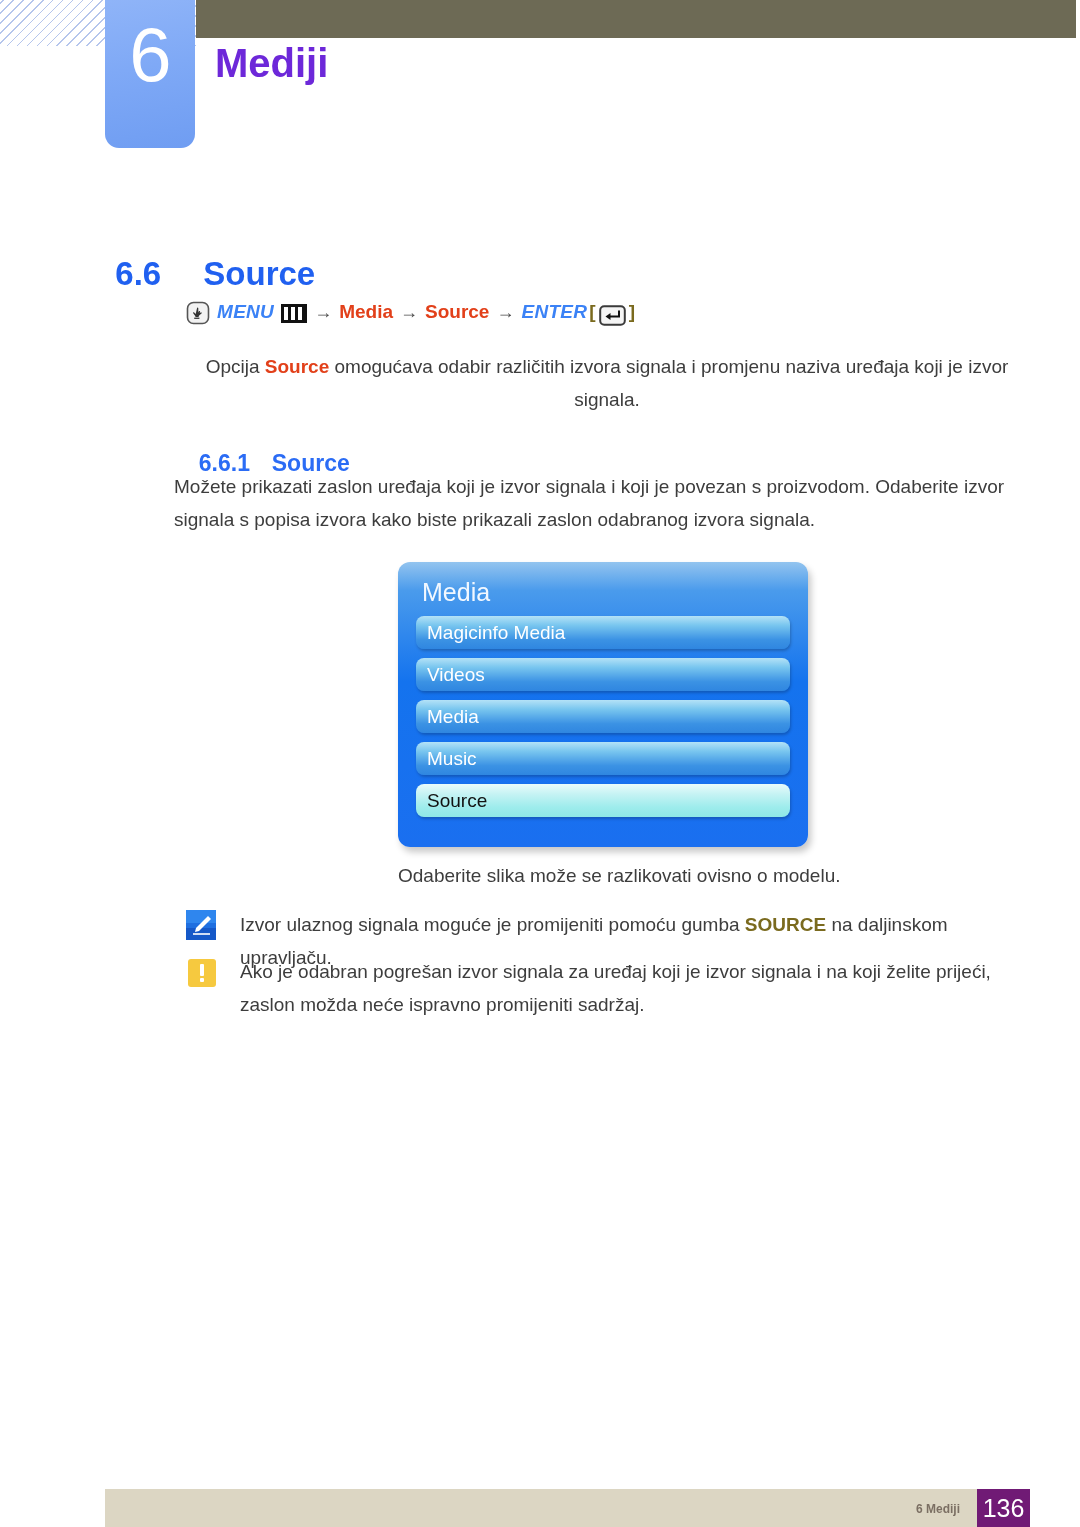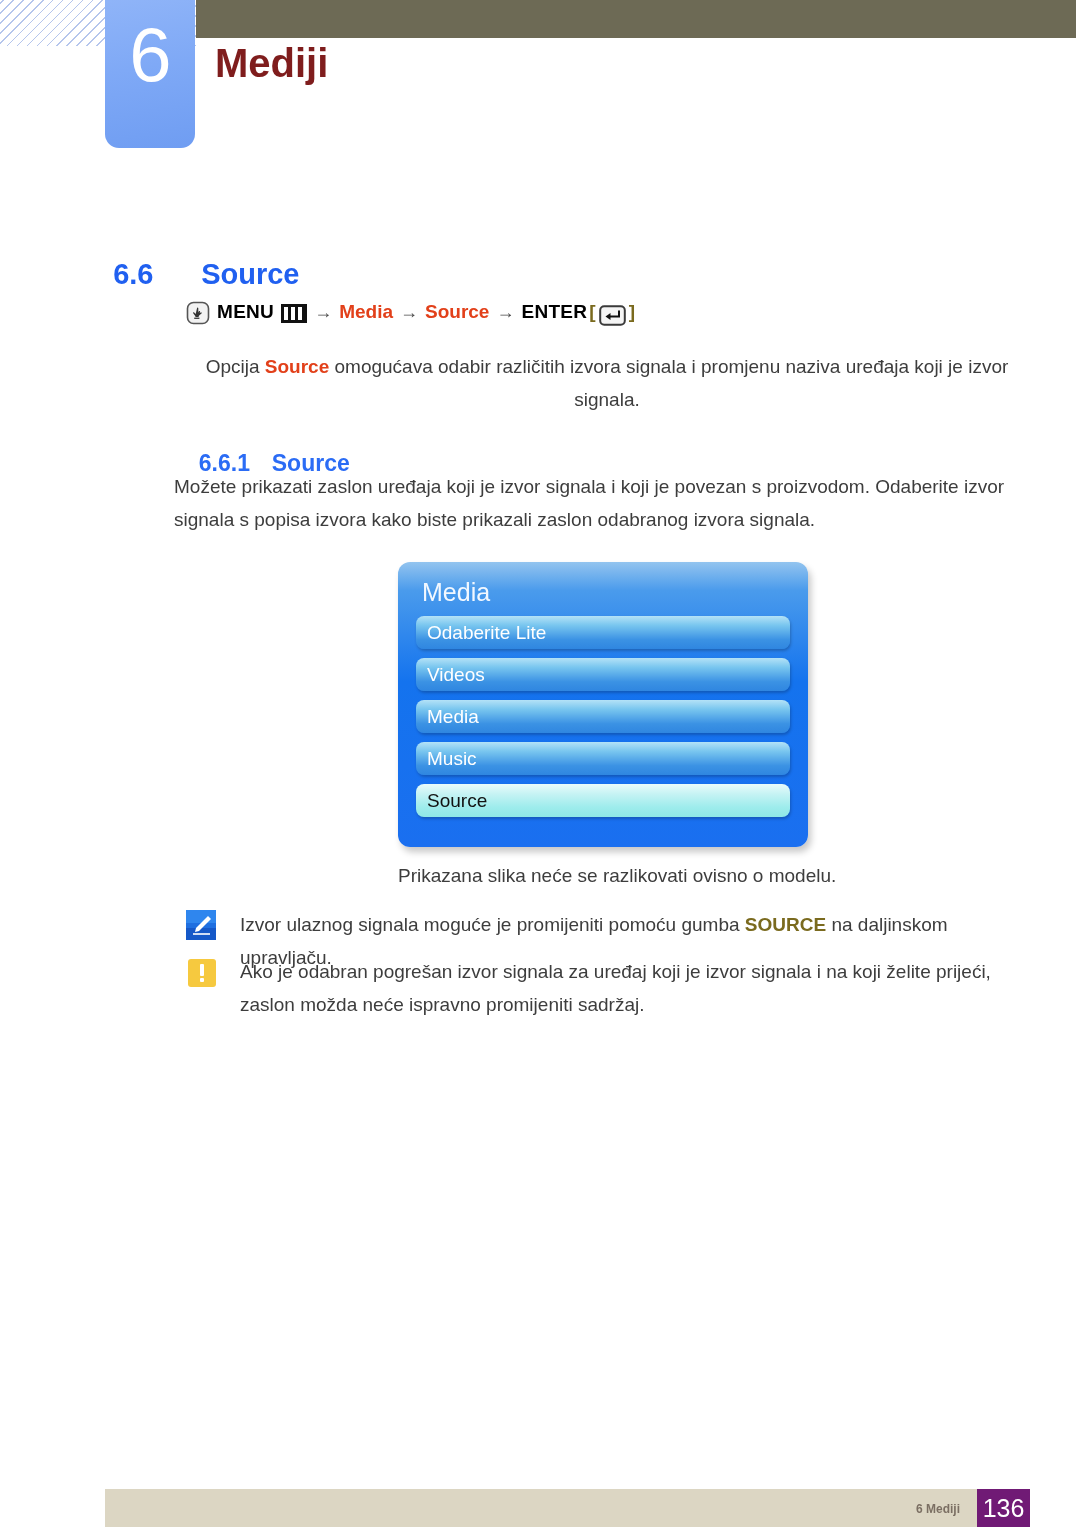--- a/index.html
+++ b/index.html
@@ -61,30 +61,30 @@
     color: #ffffff;
     font-weight: 400;
     letter-spacing: -1px;
   }
   .chapter-title {
     position: absolute;
     left: 215px;
     top: 38px;
     font-size: 40px;
     line-height: 50px;
-    color: #7f1d1d;
+    color: #6d28d9;
     font-weight: 700;
   }
 
   
   .h2 {
     position: absolute;
     left: 97px;
     top: 214px;
-    font-size: 29px;
+    font-size: 33px;
     line-height: 40px;
     color: #2060f0;
     font-weight: 700;
     white-space: pre;
   }
   .h2 .num { display: inline-block; width: 88px; }
 
   .h3 {
     position: absolute;
     left: 186px;
@@ -101,21 +101,21 @@
   .menu-path {
     position: absolute;
     left: 186px;
     top: 300px;
     display: flex;
     align-items: center;
     gap: 7px;
     font-size: 19px;
     font-weight: 700;
   }
-  .menu-path .kw-olive { color: #000000; letter-spacing: 0.3px; }
+  .menu-path .kw-olive { color: #3b82f6; letter-spacing: 0.3px; font-style: italic; }
   .menu-path .kw-red { color: #e2401a; font-weight: 700; }
   .menu-path .arrow { color: #4a4a4a; font-weight: 400; font-size: 18px; }
   .menu-path .bracket { color: #7a6a1e; font-weight: 700; }
 
   .icon-hand {
     width: 24px; height: 24px;
     display: inline-block;
     position: relative;
     top: 1px;
   }
@@ -321,36 +321,36 @@
 
 <div class="h3">
   <span class="num">6.6.1</span><span>Source</span>
 </div>
 
 <div class="para" id="para-desc">Možete prikazati zaslon uređaja koji je izvor signala i koji je povezan s proizvodom. Odaberite izvor signala s popisa izvora kako biste prikazali zaslon odabranog izvora signala.</div>
 
 <div class="osd">
   <div class="osd-title">Media</div>
   <div class="osd-item">
-    <span>Odaberite Lite</span>
+    <span>Magicinfo Media</span>
   </div>
   <div class="osd-item">
     <span>Videos</span>
   </div>
   <div class="osd-item">
     <span>Media</span>
   </div>
   <div class="osd-item">
     <span>Music</span>
   </div>
   <div class="osd-item selected">
     <span>Source</span>
   </div>
 </div>
-<div class="osd-caption">Prikazana slika neće se razlikovati ovisno o modelu.</div>
+<div class="osd-caption">Odaberite slika može se razlikovati ovisno o modelu.</div>
 
 <div class="note" id="note-1">
   <span class="icon-note">
     <svg viewBox="0 0 30 30" width="30" height="30">
       <rect x="0" y="0" width="30" height="30" rx="2" ry="2" fill="#1f6fe0"></rect>
       <rect x="0" y="0" width="30" height="13" fill="#2f86ee"></rect>
       <rect x="0" y="18" width="30" height="12" fill="#1558c8"></rect>
       <path d="M22 6 L25 9 L13 21 L9 22 L10 18 Z" fill="#ffffff"></path>
       <path d="M7 24 L24 24" stroke="#ffffff" stroke-width="1.6" fill="none"></path>
     </svg>

